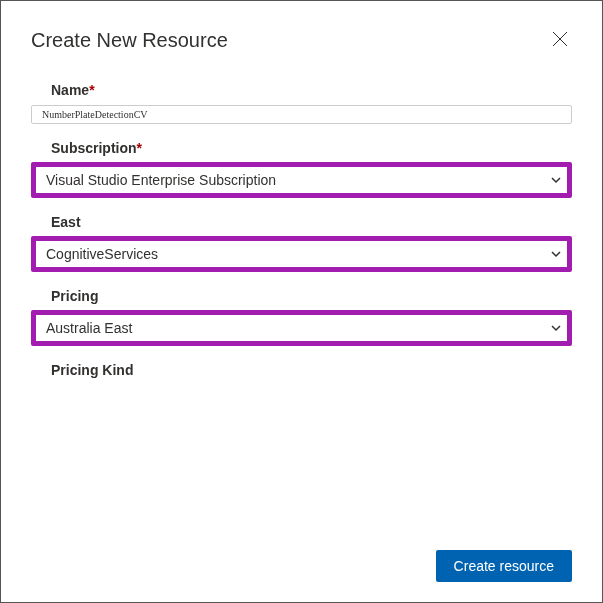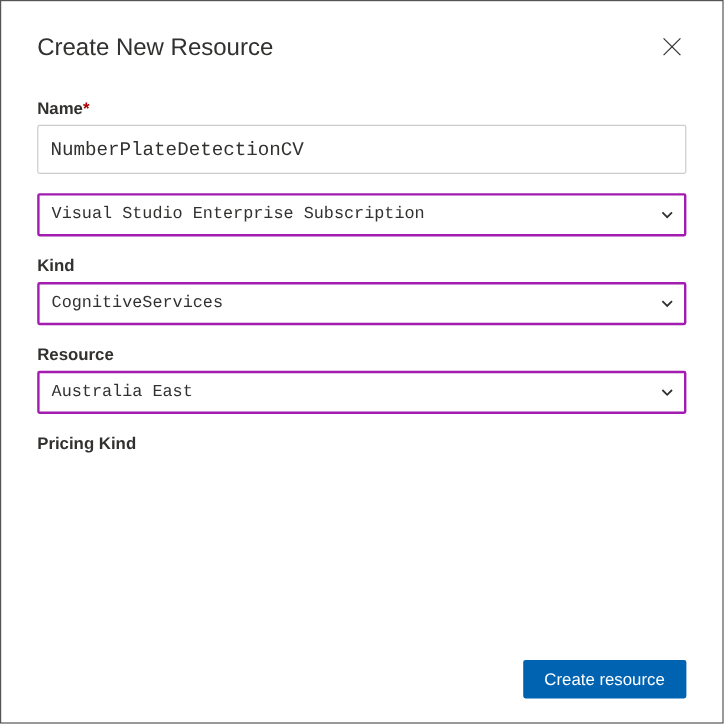--- a/index.html
+++ b/index.html
@@ -47,57 +47,58 @@
       height: 16px;
     }
     .form-group {
       margin-bottom: 16px;
     }
     .label-row {
       display: flex;
       justify-content: space-between;
       align-items: baseline;
       margin-bottom: 6px;
+      margin-left: 20px;
     }
     .field-label {
       font-size: 14px;
       font-weight: 600;
       color: #323130;
     }
     .required {
       color: #a80000;
     }
     .create-new-link {
       color: #0078d4;
       font-size: 14px;
       text-decoration: none;
       cursor: pointer;
     }
     .text-input {
       width: 100%;
-      height: 41px;
+      height: 19px;
       border: 1px solid #ccc;
       border-radius: 2px;
       padding: 0 10px;
-      font-size: 16px;
-      font-family: Liberation Mono, monospace;
+      font-size: 10px;
+      font-family: Liberation Serif, serif;
       color: #323130;
     }
     .select-wrap {
       position: relative;
       width: 100%;
     }
     .select-input {
       width: 100%;
       height: 36px;
-      border: 2px solid #a21caf;
+      border: 5px solid #a21caf;
       border-radius: 2px;
       padding: 0 30px 0 10px;
       font-size: 14px;
-      font-family: Liberation Mono, monospace;
+      font-family: Liberation Sans, sans-serif;
       color: #323130;
       background: #fff;
       cursor: pointer;
       appearance: none;
       -webkit-appearance: none;
       -moz-appearance: none;
     }
     .chevron {
       position: absolute;
       right: 10px;
@@ -148,52 +149,57 @@
   <div class="form-group">
     <div class="label-row">
       <label class="field-label">
         <span>Name</span><span class="required">*</span>
       </label>
     </div>
     <input type="text" class="text-input" value="NumberPlateDetectionCV" style="">
   </div>
 
   <div class="form-group">
+    <div class="label-row">
+      <label class="field-label">
+        <span>Subscription</span><span class="required">*</span>
+      </label>
+    </div>
     <div class="select-wrap">
       <select class="select-input">
         <option>Visual Studio Enterprise Subscription</option>
       </select>
       <span class="chevron">
         <svg viewBox="0 0 12 12" stroke="currentColor" stroke-width="1.5" fill="none">
             <polyline points="2,4 6,8 10,4"></polyline>
           </svg>
       </span>
     </div>
   </div>
 
 
   <div class="form-group">
     <div class="label-row">
-      <label class="field-label">Kind</label>
+      <label class="field-label">East</label>
     </div>
     <div class="select-wrap">
       <select class="select-input">
         <option>CognitiveServices</option>
       </select>
       <span class="chevron">
         <svg viewBox="0 0 12 12" stroke="currentColor" stroke-width="1.5" fill="none">
             <polyline points="2,4 6,8 10,4"></polyline>
           </svg>
       </span>
     </div>
   </div>
 
   <div class="form-group">
     <div class="label-row">
-      <label class="field-label">Resource</label>
+      <label class="field-label">Pricing</label>
     </div>
     <div class="select-wrap">
       <select class="select-input">
         <option>Australia East</option>
       </select>
       <span class="chevron">
         <svg viewBox="0 0 12 12" stroke="currentColor" stroke-width="1.5" fill="none">
             <polyline points="2,4 6,8 10,4"></polyline>
           </svg>
       </span>

